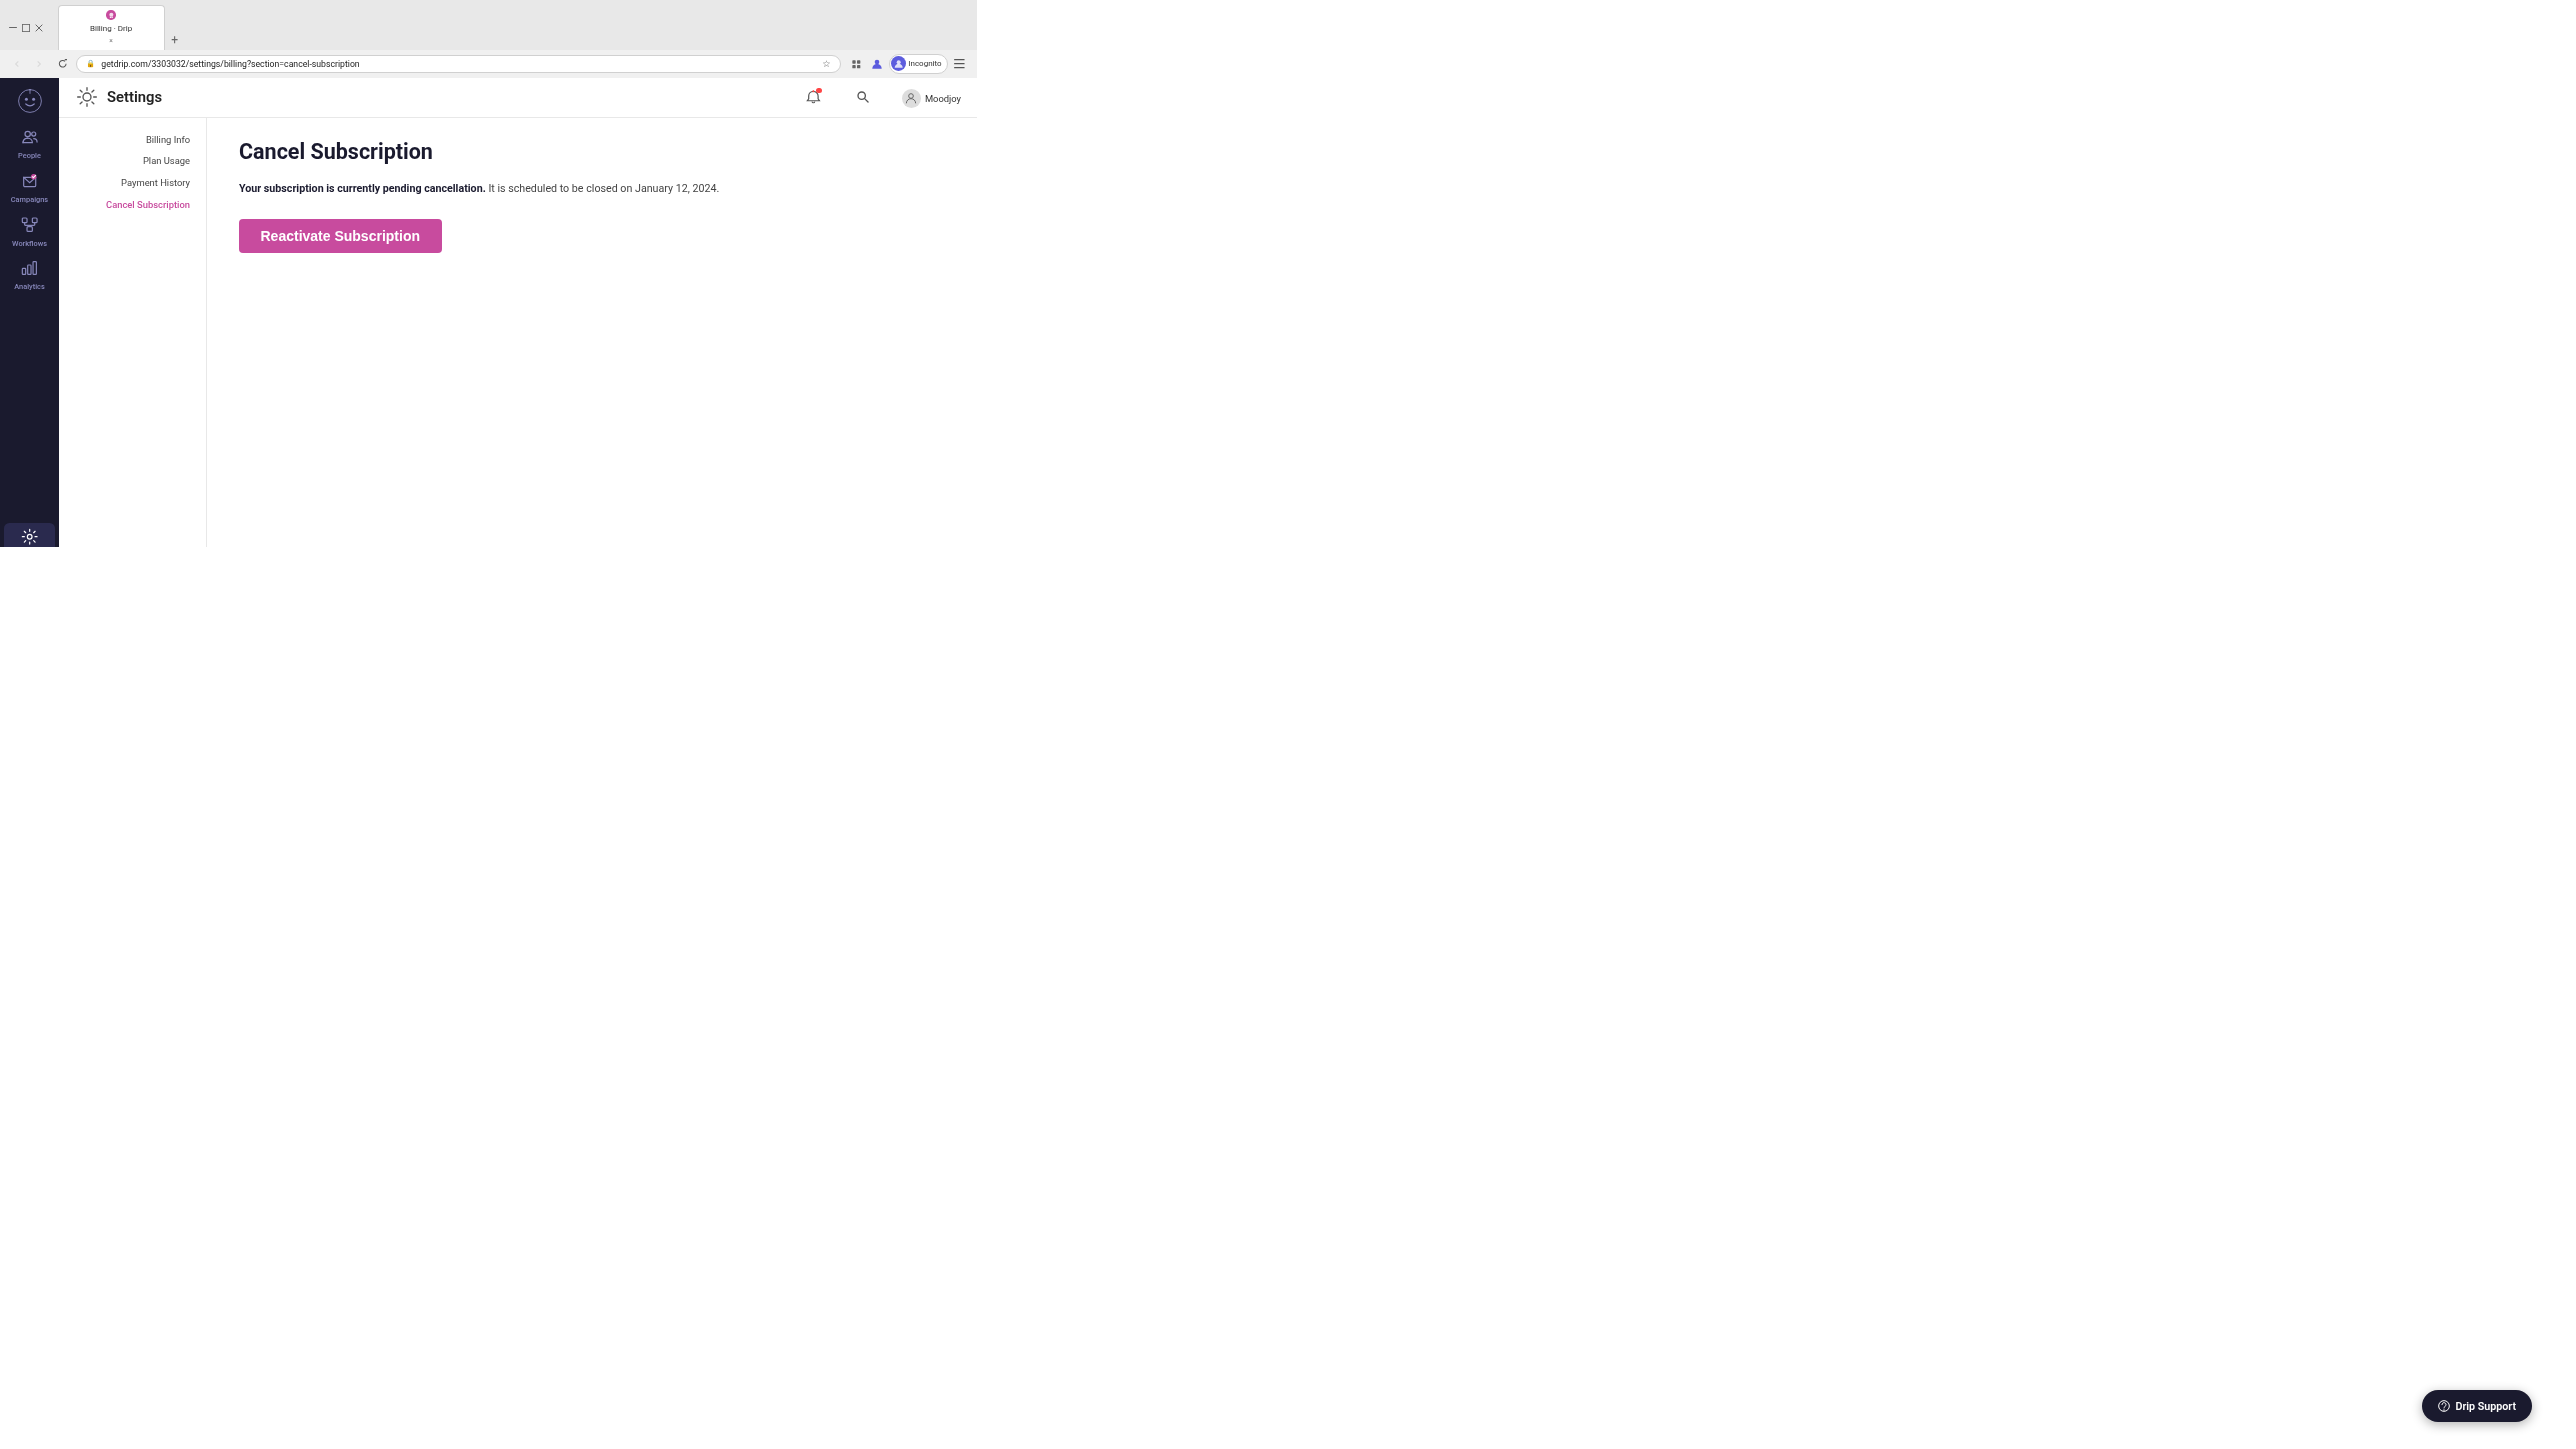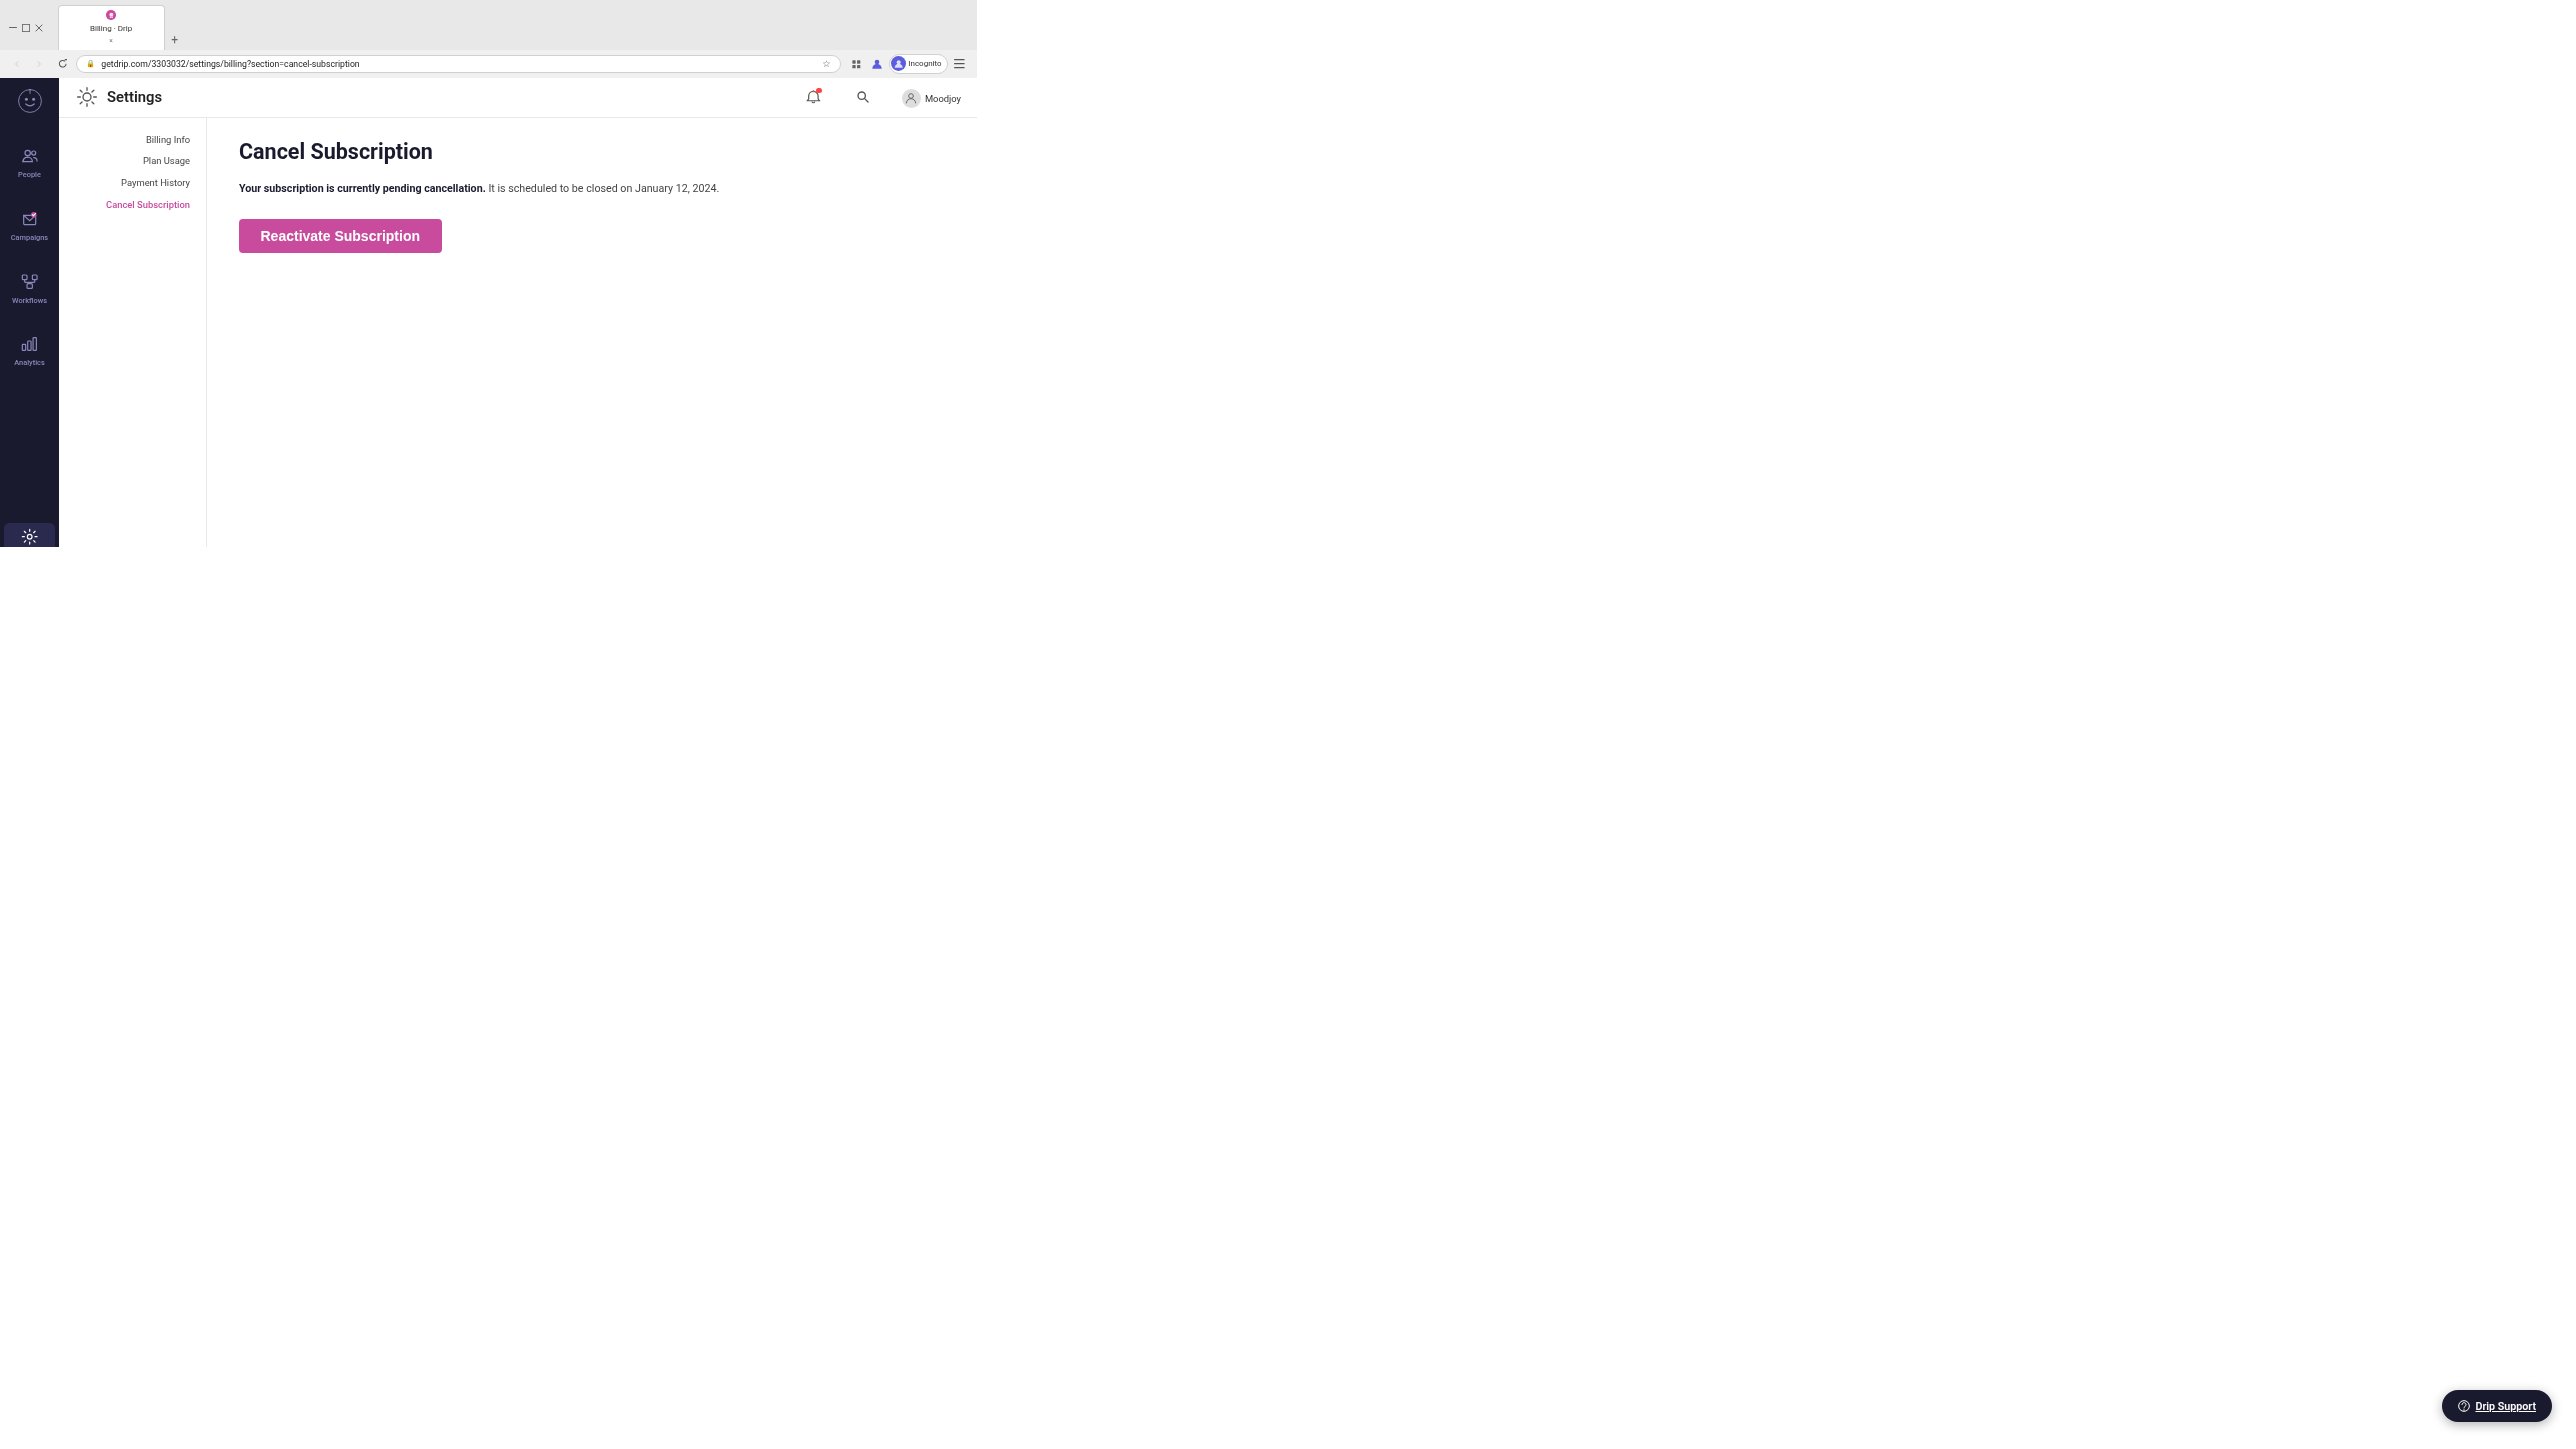--- a/index.html
+++ b/index.html
@@ -205,21 +205,21 @@
     }
 
     
     .sidebar {
       width: 59px;
       background: #1a1a2e;
       display: flex;
       flex-direction: column;
       align-items: center;
       padding: 8px 0;
-      gap: 20px;
+      gap: 1px;
       flex-shrink: 0;
     }
 
     .sidebar-logo {
       width: 31px;
       height: 31px;
       display: flex;
       align-items: center;
       justify-content: center;
       margin-bottom: 5.4px;
@@ -410,34 +410,33 @@
       border-radius: 4px;
       cursor: pointer;
       transition: background 0.15s;
       min-width: 134px;
     }
 
     
     .drip-support-btn {
       position: fixed;
       bottom: 27px;
-      right: 24px;
+      right: 44px;
       background: #1a1a2e;
       color: white;
       padding: 9.4px 16px;
       border-radius: 20px;
       font-size: 10.7px;
       font-weight: 600;
       cursor: pointer;
       display: flex;
       align-items: center;
       gap: 5.4px;
       box-shadow: 0 2.7px 10.7px rgba(0,0,0,0.3);
       z-index: 1000;
-      text-decoration: underline;
     }
 
     
     .browser-scrollbar {
       height: 8px;
       background: #f5f5f5;
       border-top: 0.7px solid #e0e0e0;
       display: flex;
       align-items: center;
       padding: 0 2.7px;

